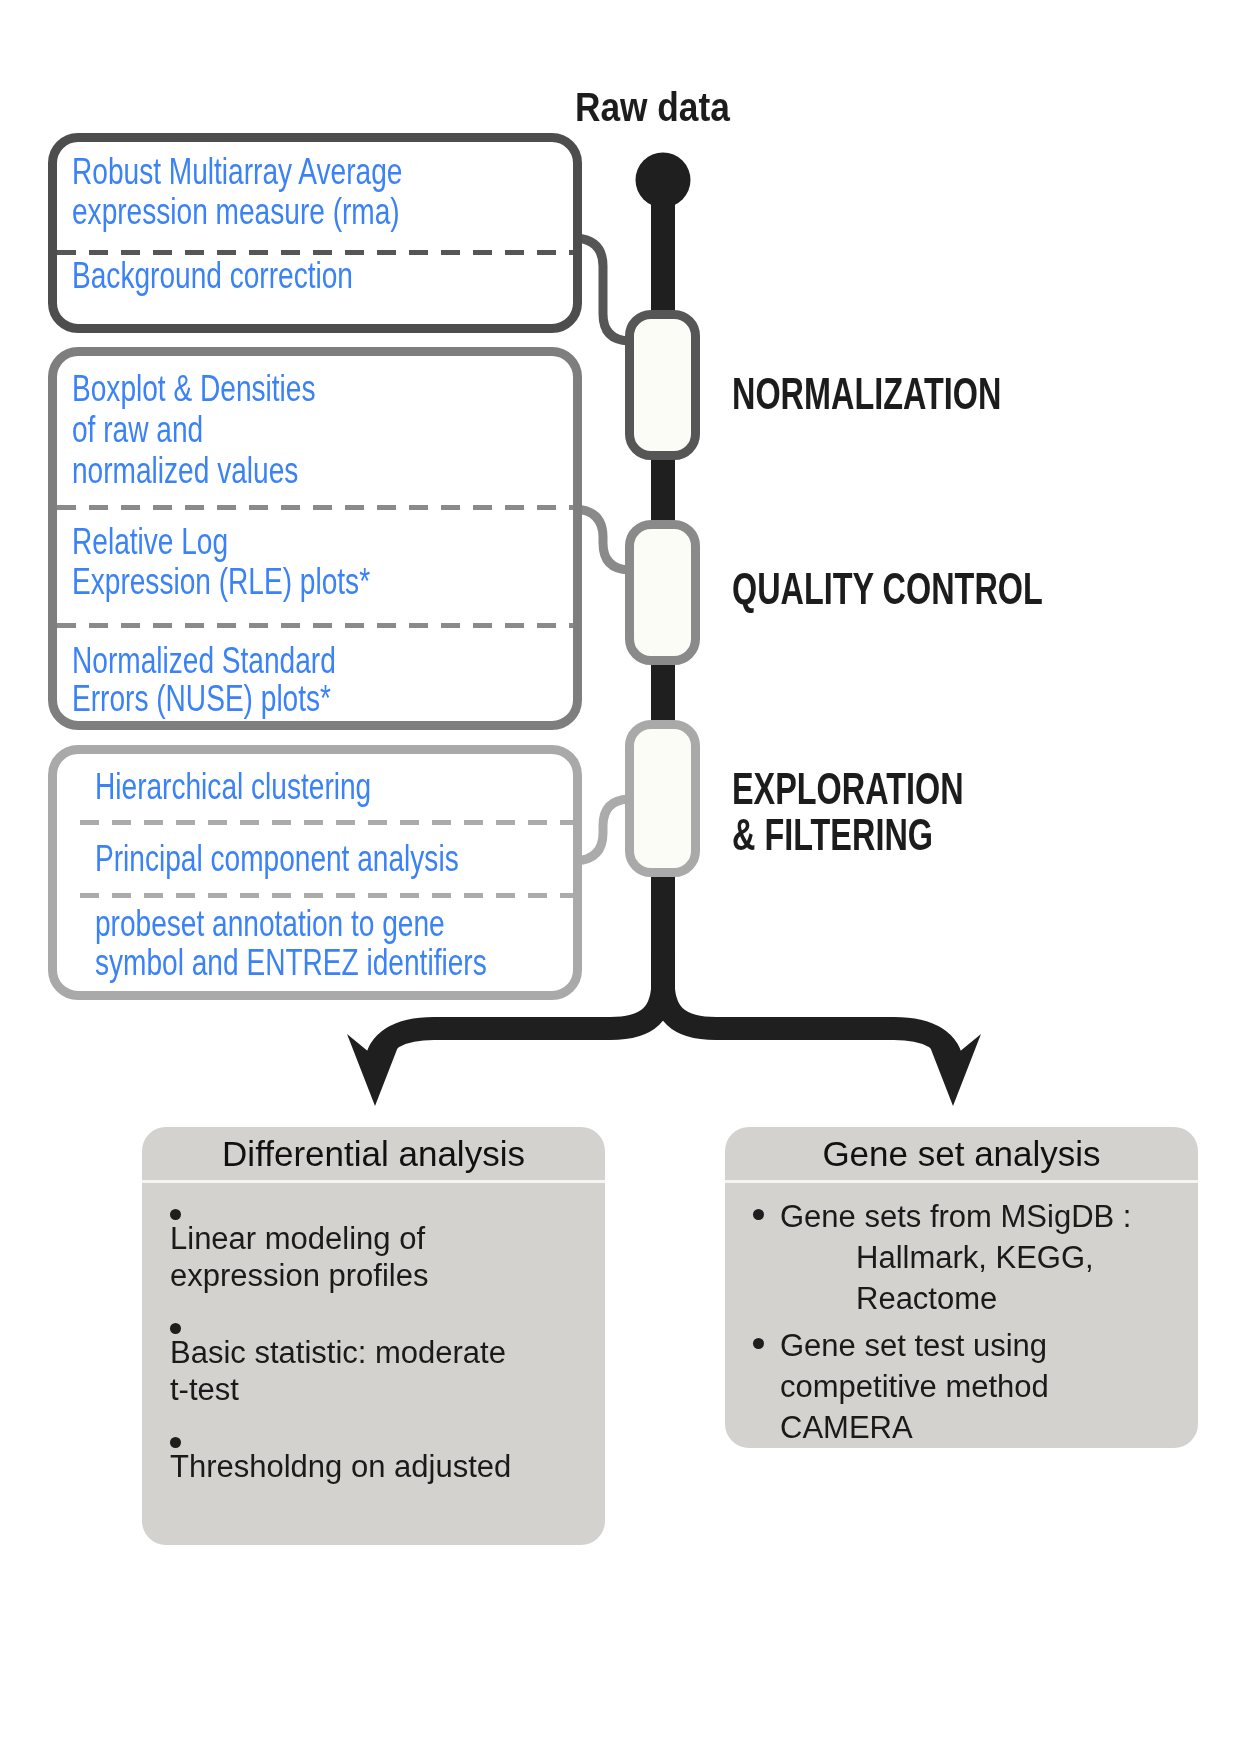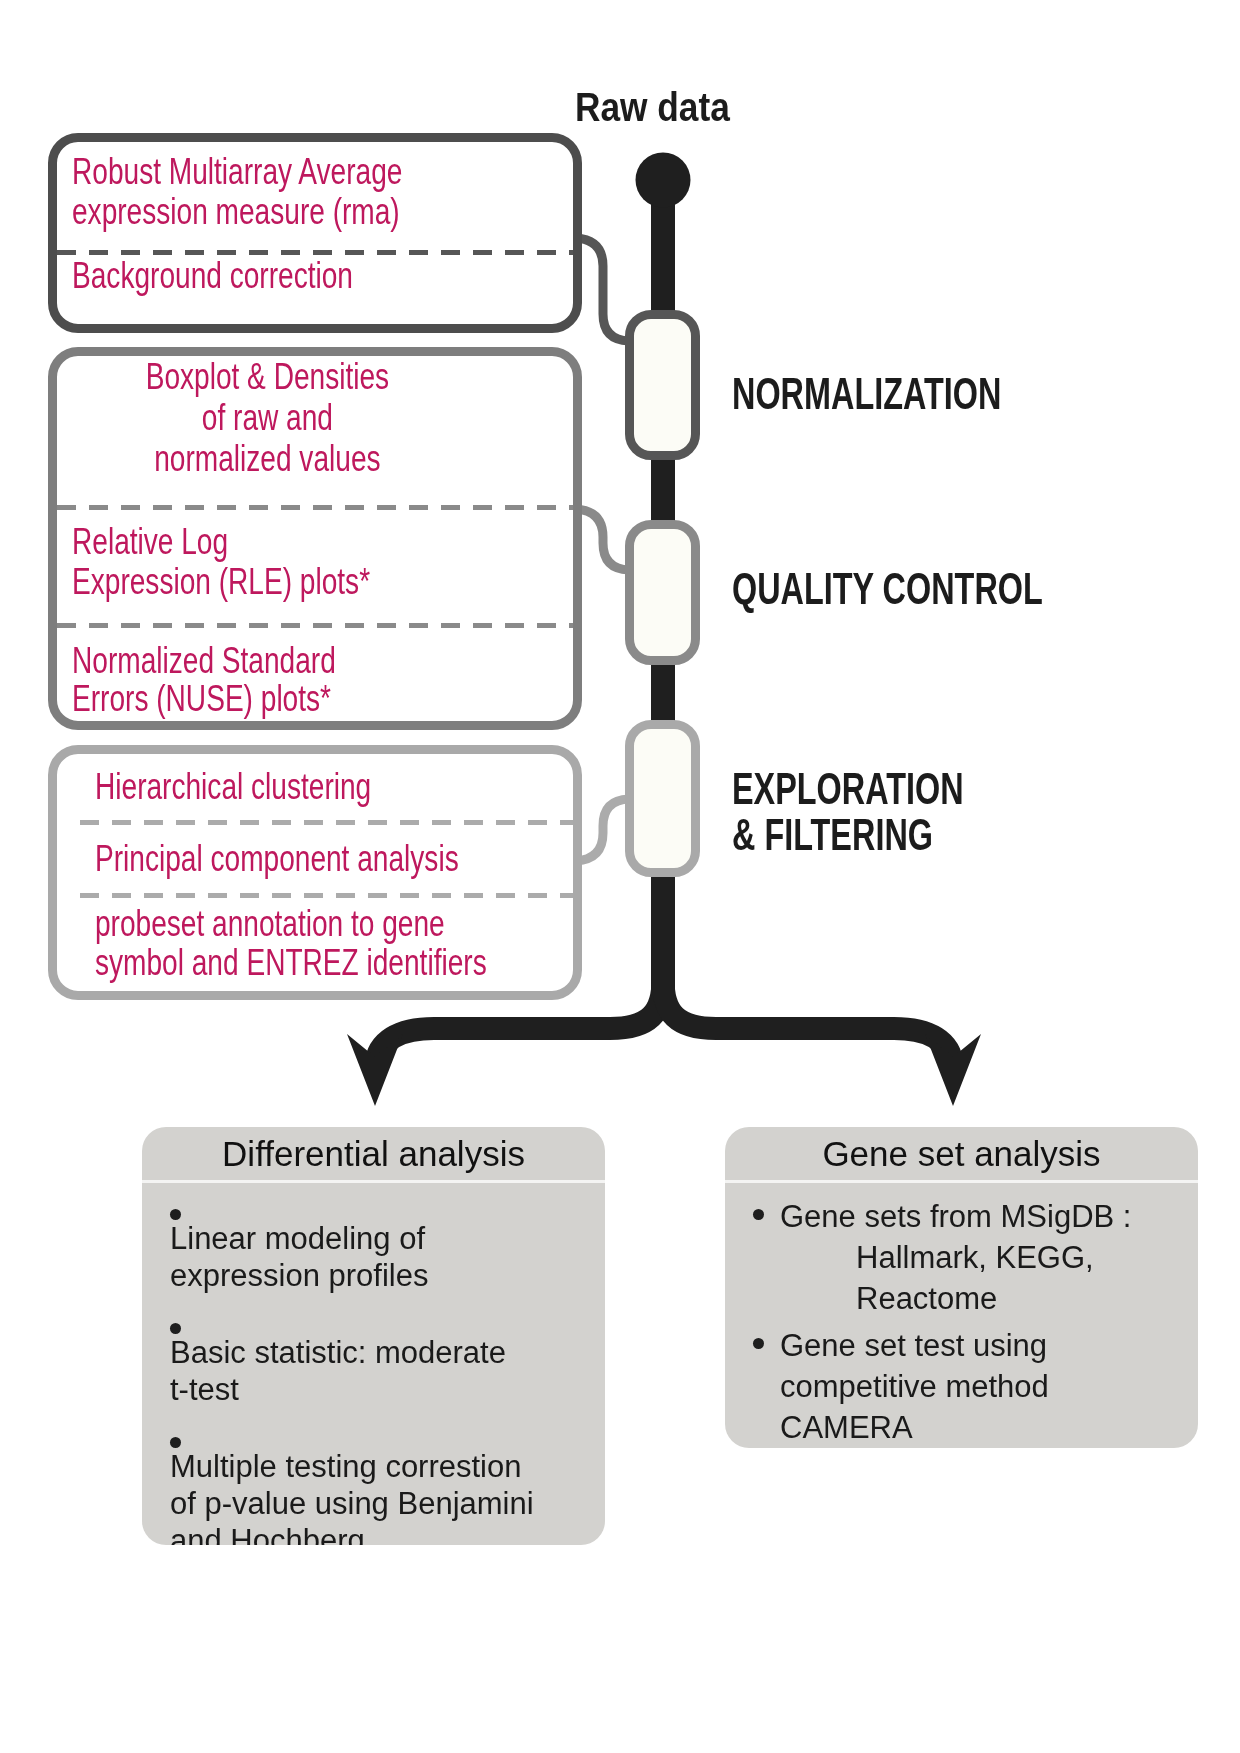--- a/index.html
+++ b/index.html
@@ -3,21 +3,21 @@
 <meta charset="utf-8">
 <style>
   html,body{margin:0;padding:0;background:#fff;}
   #canvas{position:relative;width:1240px;height:1753px;background:#ffffff;overflow:hidden;
           font-family:"Liberation Sans", sans-serif;}
   #flow-svg{position:absolute;left:0;top:0;}
 
   
   .step-box{position:absolute;left:48px;width:534px;background:#ffffff;
             border-style:solid;border-width:9px;border-radius:30px;box-sizing:border-box;}
-  .step-box .row{padding-left:15px;box-sizing:border-box;color:#be185d;}
+  .step-box .row{padding-left:15px;box-sizing:border-box;color:#3b82f6;}
   .cond{transform:scaleX(0.78);transform-origin:left center;white-space:nowrap;display:block;}
   .step-text{font-size:36px;}
   .dash{height:5px;width:100%;}
   .dash.d1{background:repeating-linear-gradient(to right,#565656 0 19px,transparent 19px 32px);}
   .dash.d2{background:repeating-linear-gradient(to right,#8a8a8a 0 19px,transparent 19px 32px);}
   .dash.d3{background:repeating-linear-gradient(to right,#ababab 0 19px,transparent 19px 32px);}
 
   #box-rma{top:133px;height:200px;border-color:#4d4d4d;}
   #box-qc{top:347px;height:383px;border-color:#7e7e7e;}
   #box-explore{top:745px;height:255px;border-color:#a9a9a9;padding-left:23px;}
@@ -87,21 +87,21 @@
       <span class="cond">Robust Multiarray Average</span>
       <span class="cond">expression measure (rma)</span>
     </div>
     <div class="dash d1"></div>
     <div class="row step-text" style="height:69px;display:flex;">
       <span class="cond">Background correction</span>
     </div>
   </div>
 
   <div id="box-qc" class="step-box">
-    <div class="row step-text" style="height:149px;line-height:41px;text-align:center;">
+    <div class="row step-text" style="height:149px;padding-top:12px;line-height:41px;">
       <span class="cond">Boxplot &amp; Densities</span>
       <span class="cond">of raw and</span>
       <span class="cond">normalized values</span>
     </div>
     <div class="dash d2"></div>
     <div class="row step-text" style="height:113px;padding-top:12px;line-height:40px;">
       <span class="cond">Relative Log</span>
       <span class="cond">Expression (RLE) plots*</span>
     </div>
     <div class="dash d2"></div>
@@ -151,28 +151,20 @@
       <div class="bullet">
         <span class="b-dot"></span>
         <span class="b-lines">
           <span class="b-line">Basic statistic: moderate</span>
           <span class="b-line" style="display:block">t-test</span>
         </span>
       </div>
       <div class="bullet">
         <span class="b-dot"></span>
         <span class="b-lines">
-          <span class="b-line">Multiple testing correstion</span>
-          <span class="b-line" style="display:block">of p-value using Benjamini</span>
-          <span class="b-line" style="display:block">and Hochberg</span>
-        </span>
-      </div>
-      <div class="bullet">
-        <span class="b-dot"></span>
-        <span class="b-lines">
           <span class="b-line">Thresholdng on adjusted</span>
         </span>
       </div>
     </div>
   </div>
 
   <div id="panel-geneset" class="panel">
     <div class="panel-header">Gene set analysis</div>
     <div class="panel-sep"></div>
     <div class="panel-body">

